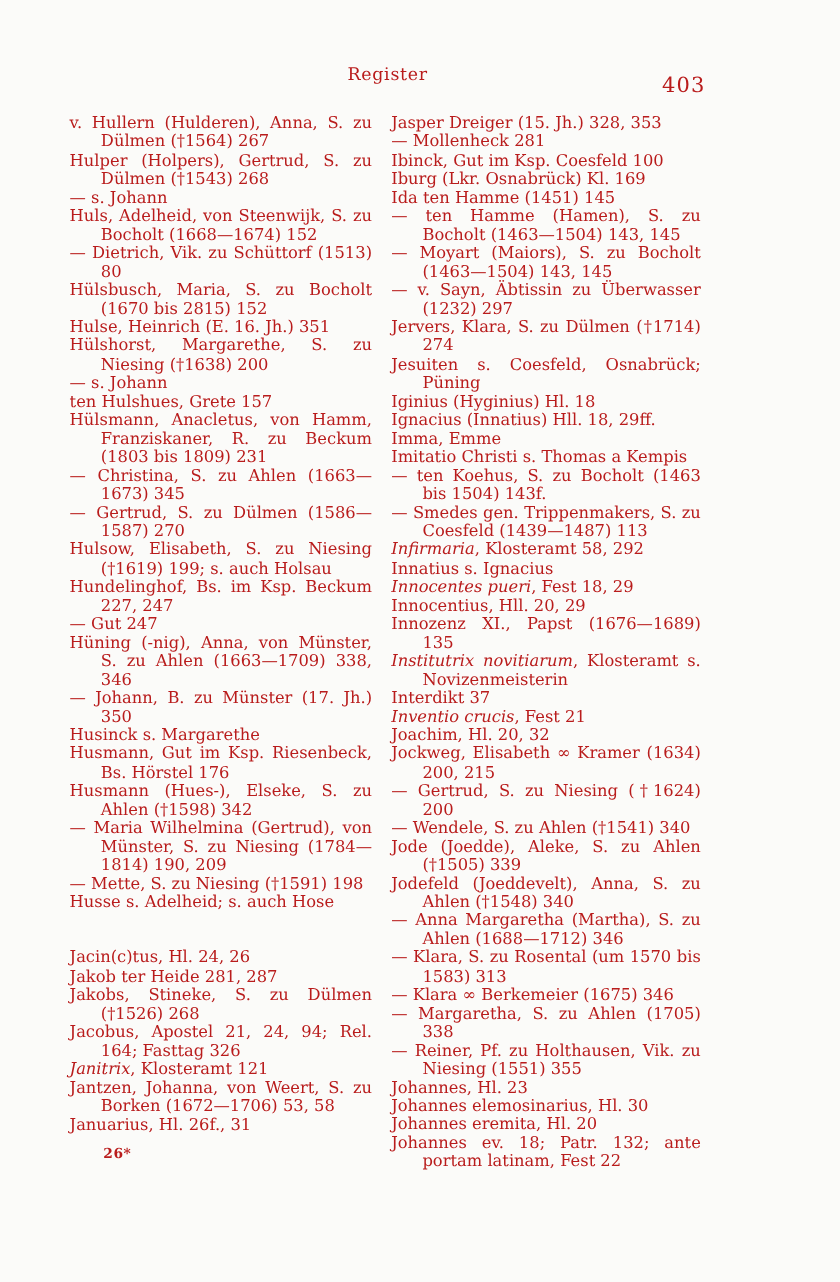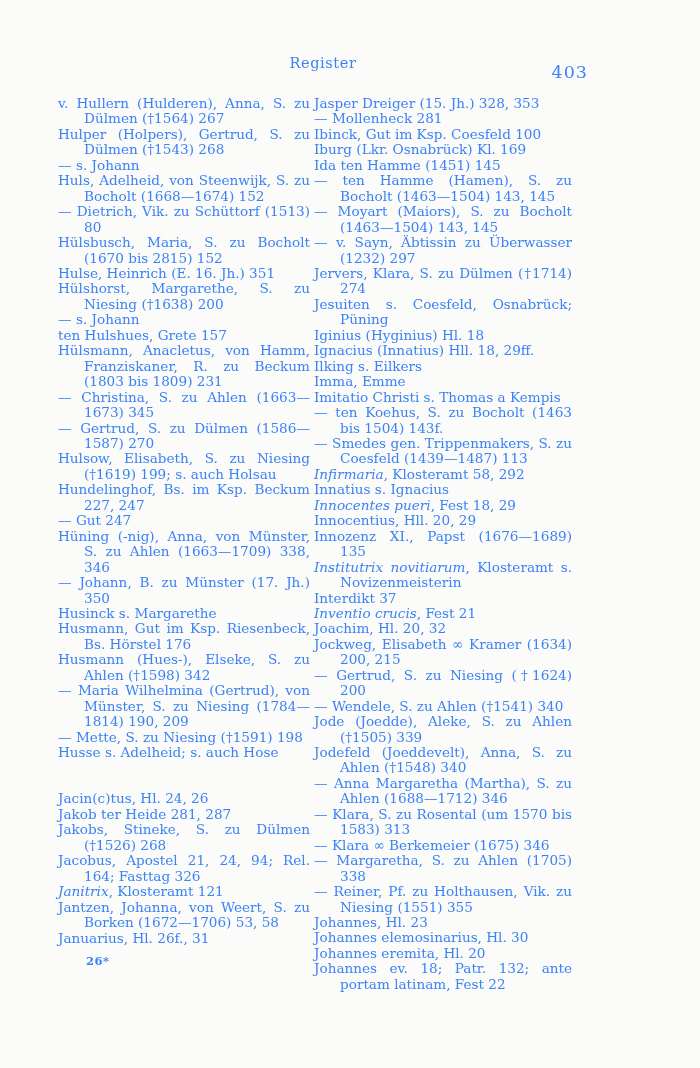--- a/index.html
+++ b/index.html
@@ -1,21 +1,21 @@
 <!DOCTYPE html>
 <html><head>
 <meta charset="utf-8">
 <style>
   html, body { margin: 0; padding: 0; background: #ffffff; }
   .page {
     position: relative;
     width: 700px;
     height: 1068px;
     background: #fbfbf9;
-    color: #3b82f6;
+    color: #b91c1c;
     font-family: "DejaVu Serif", "Liberation Serif", serif;
     font-size: 13.6px;
     line-height: 15.45px;
     overflow: hidden;
   }
   .running-header {
     position: absolute;
     top: 56px;
     left: 58px;
     width: 530px;
@@ -34,21 +34,21 @@
     top: -3px;
     font-size: 17.5px;
     letter-spacing: 1px;
     margin-top: 12px;
   }
   .columns {
     position: absolute;
     top: 96px;
     left: 58px;
     display: flex;
-    gap: 4px;
+    gap: 16px;
   }
   .col { width: 252px; }
   .col.right { width: 258px; }
   p.entry {
     margin: 0;
     text-align: justify;
     padding-left: 26px;
     text-indent: -26px;
   }
   p.entry.gap { margin-top: 31px; }
@@ -153,21 +153,20 @@
   <p class="entry"><span class="txt">— v. Sayn, Äbtissin zu Überwasser (1232) 297</span></p>
 
   <p class="entry"><span class="txt">Jervers, Klara, S. zu Dülmen (†1714) 274</span></p>
 
   <p class="entry"><span class="txt">Jesuiten s. Coesfeld, Osnabrück; Püning</span></p>
 
   <p class="entry"><span class="txt">Iginius (Hyginius) Hl. 18</span></p>
 
   <p class="entry"><span class="txt">Ignacius (Innatius) Hll. 18, 29ff.</span></p>
 
-  <p class="entry"><span class="txt">Ilking s. Eilkers</span></p>
 
   <p class="entry"><span class="txt">Imma, Emme</span></p>
 
   <p class="entry"><span class="txt">Imitatio Christi s. Thomas a Kempis</span></p>
 
   <p class="entry"><span class="txt">— ten Koehus, S. zu Bocholt (1463 bis 1504) 143f.</span></p>
 
   <p class="entry"><span class="txt">— Smedes gen. Trippenmakers, S. zu Coesfeld (1439—1487) 113</span></p>
 
   <p class="entry"><i class="lead">Infirmaria</i><span class="txt">, Klosteramt 58, 292</span></p>

